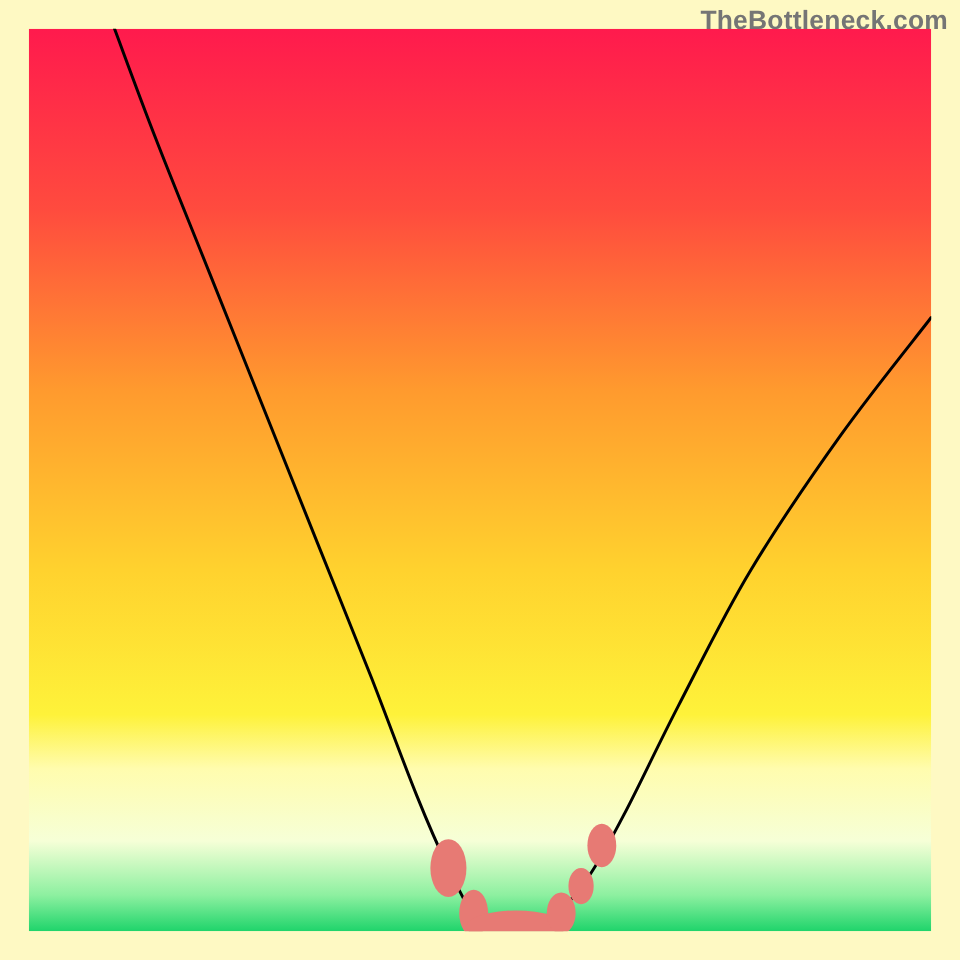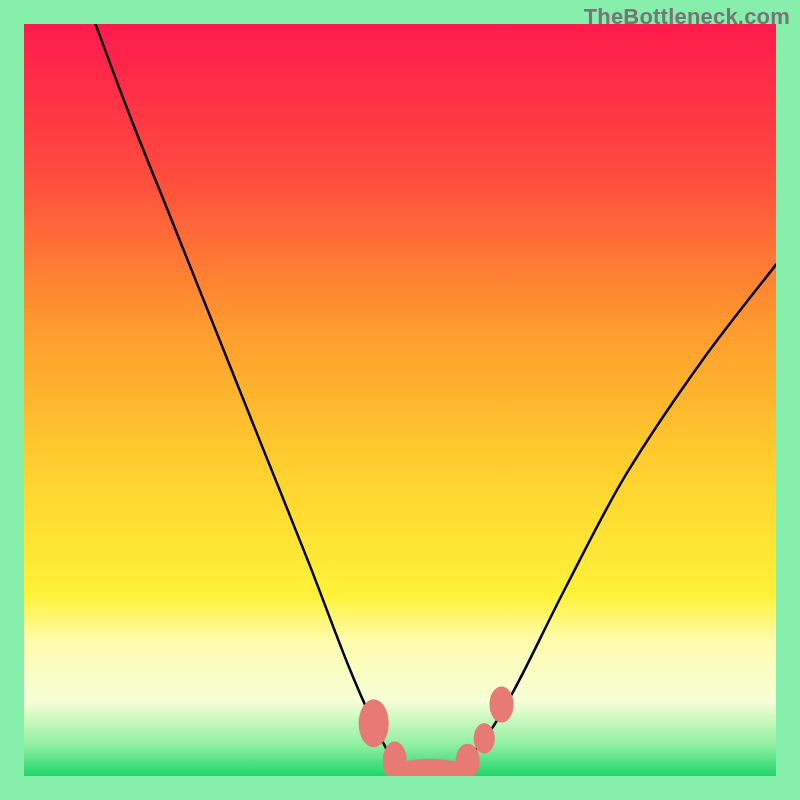--- a/index.html
+++ b/index.html
@@ -1,16 +1,16 @@
 <!DOCTYPE html>
 <html><head>
 <meta charset="utf-8">
 <style>
   html,body{margin:0;padding:0;width:800px;height:800px;overflow:hidden;background:#000}
-  .frame{position:absolute;inset:0;background:#86efac}
+  .frame{position:absolute;inset:0;background:#fef9c3}
   .plot{position:absolute;left:24px;top:24px;width:752px;height:752px}
   .wm{position:absolute;top:4px;right:10px;font:700 22px Arial,Helvetica,sans-serif;color:#757575;letter-spacing:.2px}
   svg{display:block}
 </style>
 </head>
 <body>
 
 <div class="frame">
   <div class="wm">TheBottleneck.com</div>
   <div class="plot">

